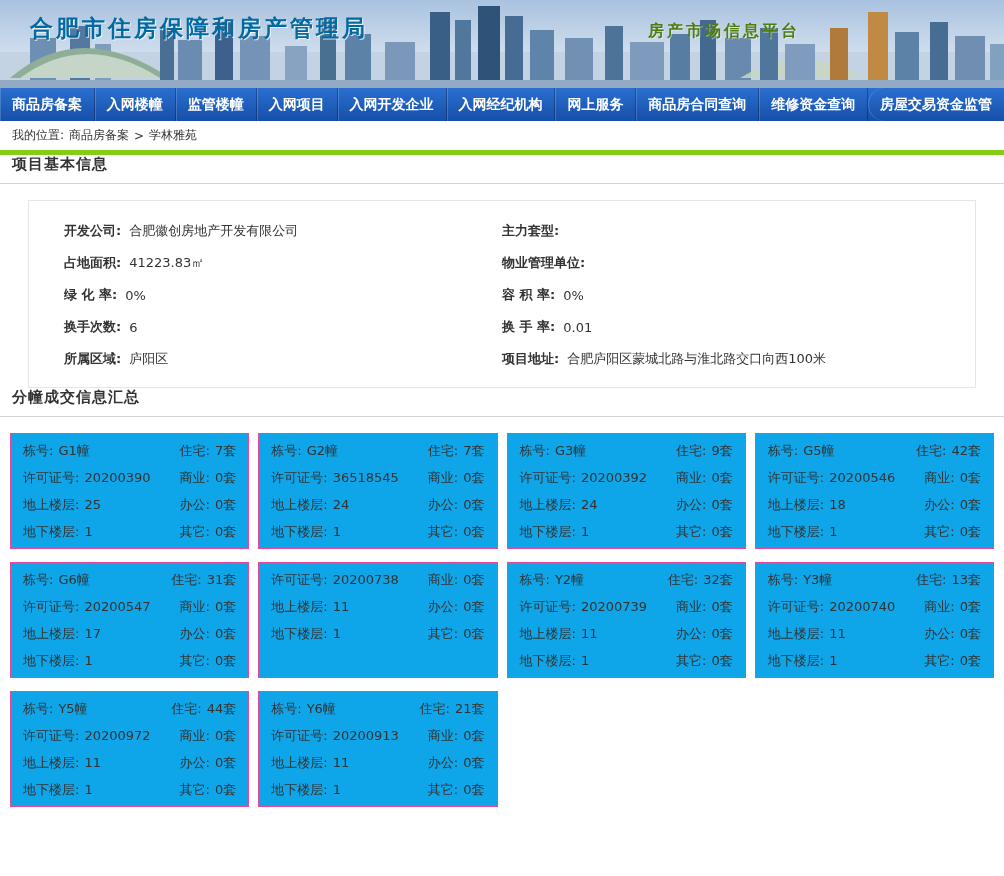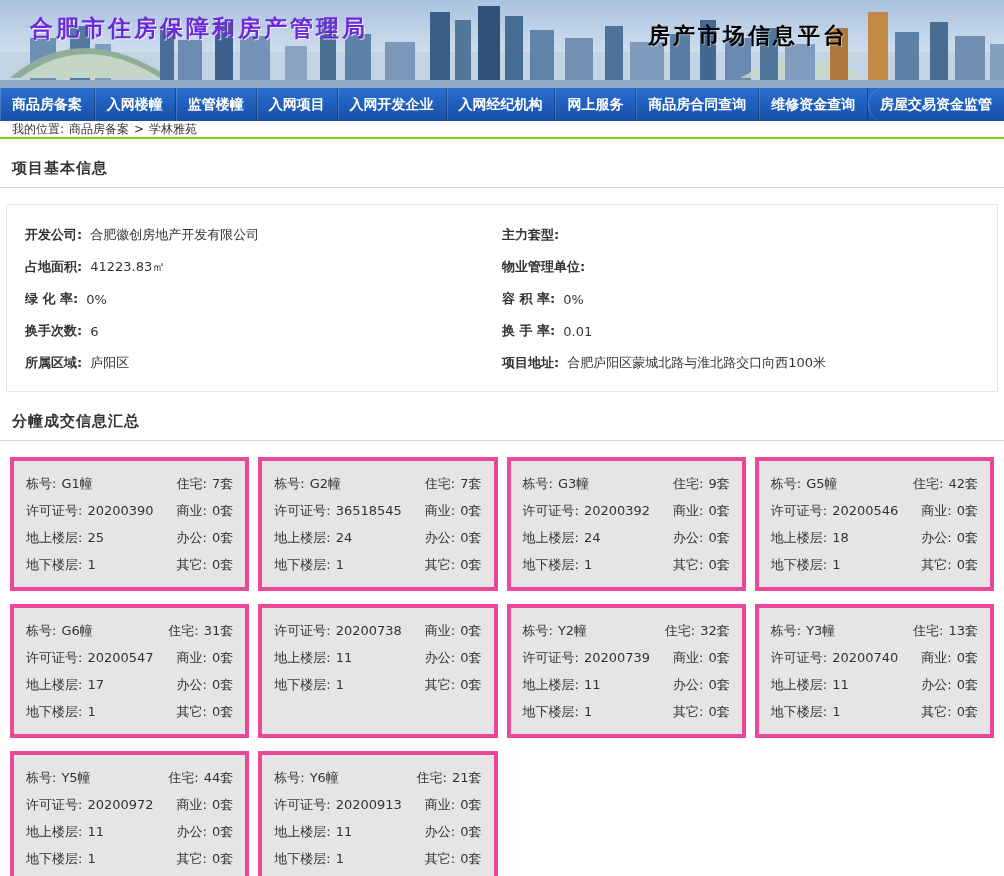--- a/index.html
+++ b/index.html
@@ -7,69 +7,69 @@
   body {
     width:1004px; min-height:876px;
     font-family:"DejaVu Sans","Liberation Sans",sans-serif;
     color:#333; font-size:13px;
   }
   
   .banner { position:relative; height:88px; overflow:hidden; background:#cfdded; }
   .banner svg { position:absolute; left:0; top:0; width:100%; height:100%; display:block; }
   .site-title {
     position:absolute; left:30px; top:13px;
-    font-size:23px; font-weight:bold; color:#6d28d9; letter-spacing:3px;
+    font-size:23px; font-weight:bold; color:#0369a1; letter-spacing:3px;
     text-shadow:1px 1px 0 rgba(255,255,255,.75);
   }
   .platform-title {
     position:absolute; left:648px; top:21px;
-    font-size:22px; font-weight:bold; color:#000000; letter-spacing:3px;
+    font-size:16px; font-weight:bold; color:#4d7c0f; letter-spacing:3px;
     text-shadow:1px 1px 0 rgba(255,255,255,.4);
   }
   
   .main-nav {
     display:flex; height:33px;
     background:linear-gradient(#2a6fd0,#164fa8);
   }
   .nav-item {
     flex:1 0 auto; display:flex; align-items:center; justify-content:center;
     padding:0 10px; color:#fff; font-size:14px; font-weight:bold;
     text-decoration:none; cursor:pointer; white-space:nowrap;
     border-right:1px solid rgba(0,0,0,.28);
     box-shadow:inset 1px 0 0 rgba(255,255,255,.18);
   }
   .nav-item:last-child { border-right:none;border-radius:16px; }
   
   .breadcrumb {
-    height:18px; display:flex; align-items:center; gap:5px;
+    height:34px; display:flex; align-items:center; gap:5px;
     padding:0 12px; font-size:12px; color:#333;
-    border-bottom:2px solid #84cc16;
+    border-bottom:5px solid #84cc16;
   }
   .breadcrumb a { color:#333; text-decoration:none; cursor:pointer; }
   
   .section-title {
-    margin-top:20px; padding:0 12px 9px;
+    padding:0 12px 9px;
     font-size:15px; font-weight:bold; color:#333;
     border-bottom:1px solid #d5d5d5; letter-spacing:1px;
   }
   
   .info-panel {
-    margin:16px 6px 0; border:1px solid #e6e6e6;
-    padding:14px 18px 12px;
+    margin:16px 28px 0; border:1px solid #e6e6e6;
+    padding:14px 35px 12px;
     display:grid; grid-template-columns:1fr 1fr; 
   }
   .info-row { display:flex; align-items:center; height:32px; font-size:13px; }
   .info-label { font-weight:bold; margin-right:8px; white-space:pre; }
   .info-value { white-space:pre; }
   
   .cards {
     margin:16px 10px 12px;
     display:grid; grid-template-columns:repeat(4,1fr); gap:13px 9px;
   }
-  .card { border:4px solid #ec4899; padding:9px 12px; background:#e5e5e5; }
+  .card { border:1px solid #ec4899; padding:3px 12px; background:#0ea5e9; }
   .card-row { display:flex; justify-content:space-between; line-height:27px; font-size:13px; }
   .pair { white-space:pre; }
   .pair .field-label { margin-right:5px; }
 </style>
 </head>
 <body>
 
 <div class="banner">
   <svg viewBox="0 0 1004 88" preserveAspectRatio="none" aria-hidden="true">
     <defs>

